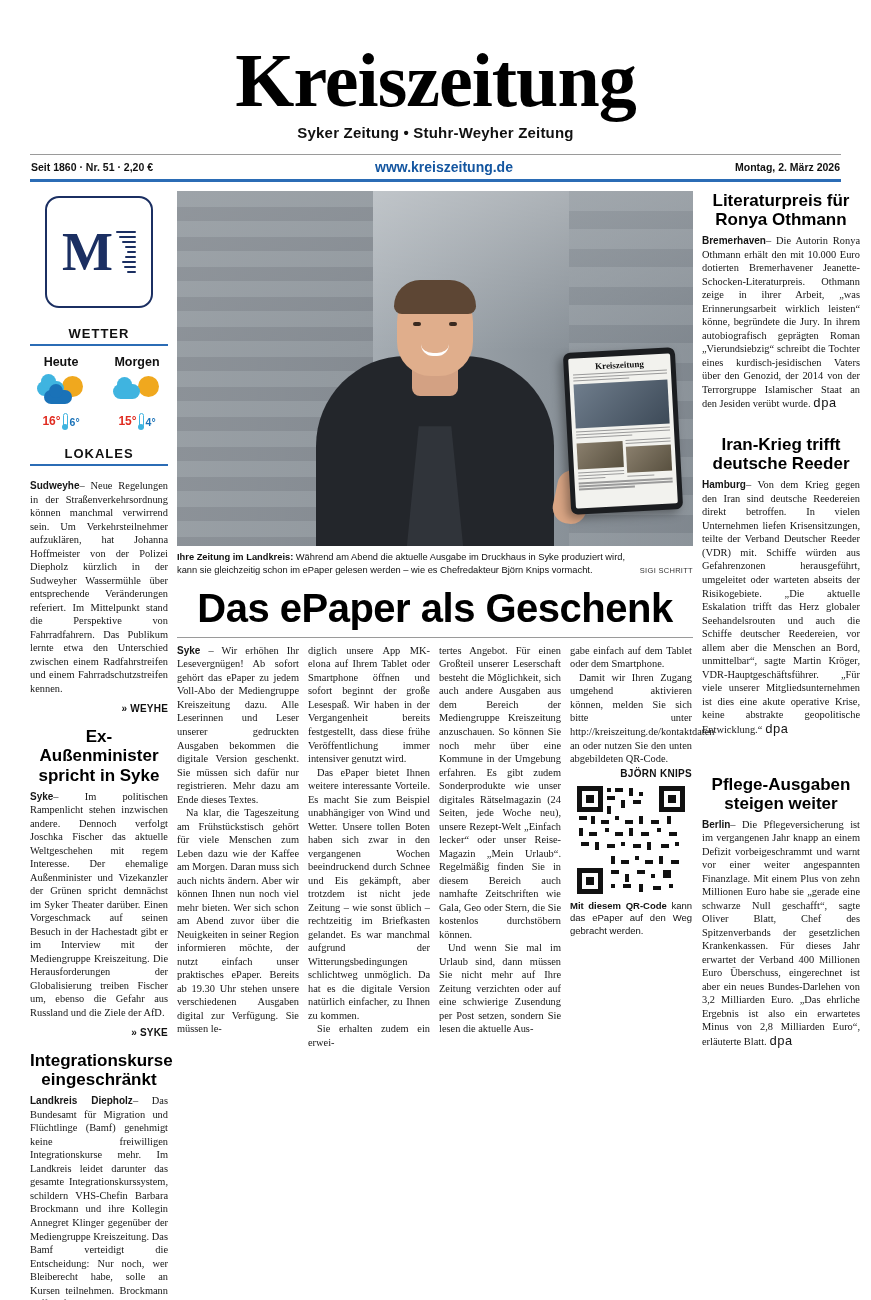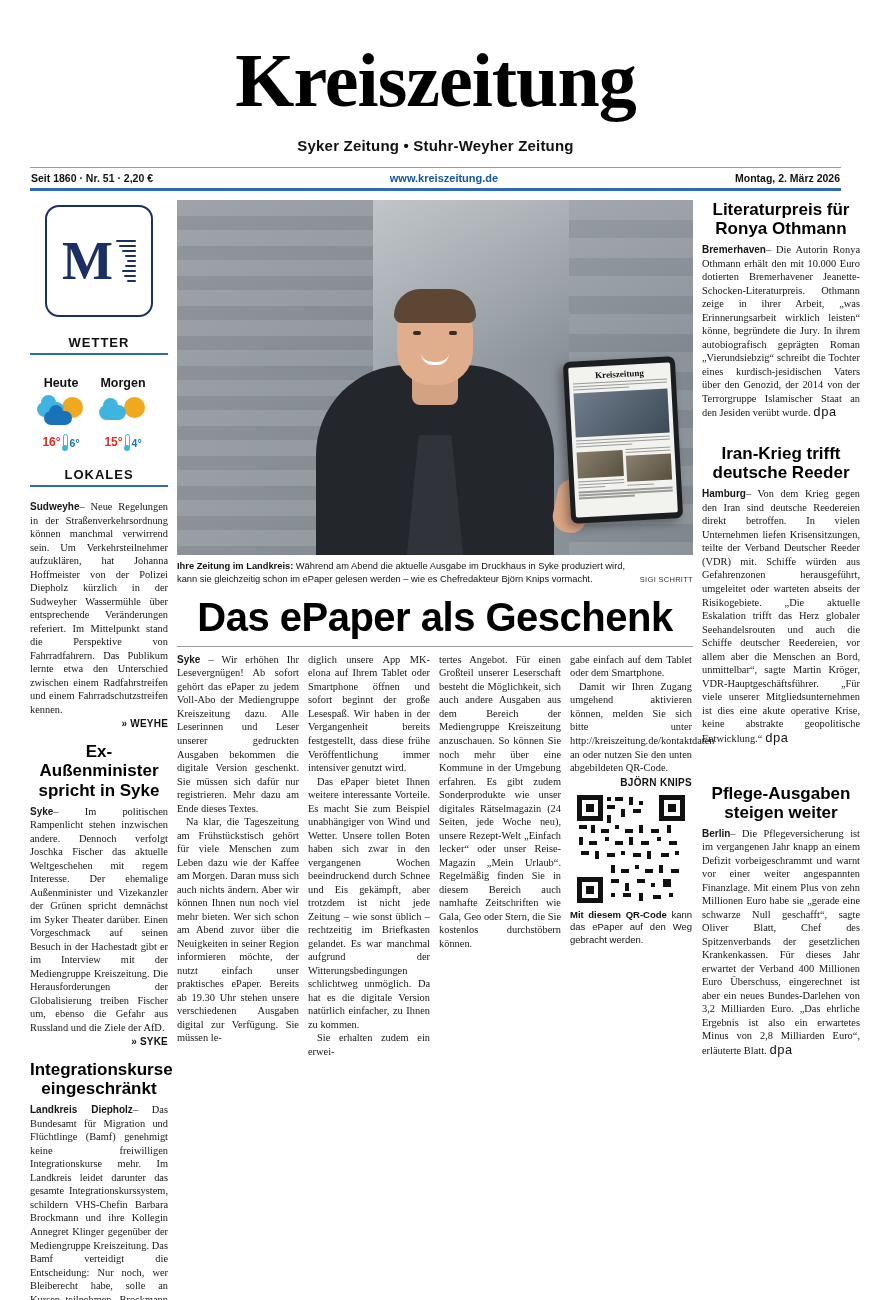--- a/index.html
+++ b/index.html
@@ -15,28 +15,28 @@
   
   .masthead { text-align:center; padding-top:44px; }
   .masthead-title {
     font-family:"Liberation Serif", serif;
     font-size:76px; font-weight:700; letter-spacing:-1px;
     line-height:0.95; color:#000;
   }
   .masthead-sub {
     font-family:"Liberation Sans", sans-serif;
     font-size:15px; font-weight:600; color:#111;
-    margin-top:21px; letter-spacing:0.2px;text-align:center;
+    margin-top:8px; letter-spacing:0.2px;text-align:center;
   }
   .rule-thin { border-top:1px solid #9a9a9a; margin-top:13px; }
   .infobar {
     display:flex; justify-content:space-between; align-items:center;
     font-size:10.5px; font-weight:700; padding:4px 1px 4px 1px; color:#111;
   }
-  .infobar .url { color:#1456a0; font-weight:700; font-size:11px; }
+  .infobar .url { color:#1456a0; font-weight:700; font-size:14px; }
   .rule-blue { border-top:3px solid #2b6cb5; }
 
   
   .grid { display:flex; gap:9px; margin-top:9px; }
   .col-left  { width:138px; flex:none; }
   .col-mid   { width:516px; flex:none; }
   .col-right { width:158px; flex:none; }
 
   
   .logo-box {
@@ -55,21 +55,21 @@
   }
 
   
   .sec-head {
     text-align:center; font-size:13px; font-weight:700; letter-spacing:1px;
     margin-top:18px; padding-bottom:3px; color:#111;
   }
   .sec-head-rule { border-top:2.5px solid #2b6cb5; }
 
   
-  .weather { display:flex; justify-content:flex-start; margin-top:21px; }
+  .weather { display:flex; justify-content:space-between; margin-top:9px; }
   .wx { text-align:center; width:62px; }
   .wx-day { font-size:12.5px; font-weight:700; margin-bottom:5px; }
   .wx-icon { height:34px; position:relative; margin:0 auto; width:52px; }
   .sun {
     position:absolute; right:4px; top:2px; width:21px; height:21px;
     background:#f0a81e; border-radius:50%;
   }
   .cloud-a {
     position:absolute; left:2px; top:7px; width:27px; height:15px;
     background:#3fb4e0; border-radius:9px;
@@ -111,21 +111,21 @@
   .body-txt {
     font-family:"Liberation Serif", serif;
     font-size:10.4px; line-height:1.30; text-align:justify;
     hyphens:auto; color:#151515;
   }
   .body-txt .lead { font-family:"Liberation Sans", sans-serif; font-weight:700; font-size:10px; }
   .body-txt p { margin:0; text-indent:0; }
   .body-txt p + p { text-indent:9px; }
   .credit { font-size:13px; font-family:Liberation Mono, monospace; }
   .ref {
-    text-align:right; font-size:10px; font-weight:700; margin-top:2px;
+    text-align:right; font-size:10px; font-weight:700; margin-top:8px;
     letter-spacing:0.2px;
   }
   .ref:before { content:"» "; }
 
   
   .photo {
     width:100%; height:355px; position:relative; overflow:hidden;
     background:linear-gradient(160deg,#b9bfc4 0%,#9aa3aa 40%,#7e878f 100%);
   }
   .ph-wall {
@@ -392,20 +392,21 @@
         <div>
           <div class="body-txt">
             <p>diglich unsere App MK-elona auf Ihrem Tablet oder Smartphone öffnen und sofort beginnt der große Lesespaß. Wir haben in der Vergangenheit bereits festgestellt, dass diese frühe Veröffentlichung immer intensiver genutzt wird.</p>
             <p>Das ePaper bietet Ihnen weitere interessante Vorteile. Es macht Sie zum Beispiel unabhängiger von Wind und Wetter. Unsere tollen Boten haben sich zwar in den vergangenen Wochen beeindruckend durch Schnee und Eis gekämpft, aber trotzdem ist nicht jede Zeitung – wie sonst üblich – rechtzeitig im Briefkasten gelandet. Es war manchmal aufgrund der Witterungsbedingungen schlichtweg unmöglich. Da hat es die digitale Version natürlich einfacher, zu Ihnen zu kommen.</p>
             <p>Sie erhalten zudem ein erwei-</p>
           </div>
         </div>
         <div>
           <div class="body-txt">
             <p>tertes Angebot. Für einen Großteil unserer Leserschaft besteht die Möglichkeit, sich auch andere Ausgaben aus dem Bereich der Mediengruppe Kreiszeitung anzuschauen. So können Sie noch mehr über eine Kommune in der Umgebung erfahren. Es gibt zudem Sonderprodukte wie unser digitales Rätselmagazin (24 Seiten, jede Woche neu), unsere Rezept-Welt „Einfach lecker“ oder unser Reise-Magazin „Mein Urlaub“. Regelmäßig finden Sie in diesem Bereich auch namhafte Zeitschriften wie Gala, Geo oder Stern, die Sie kostenlos durchstöbern können.</p>
+            <p>Und wenn Sie mal im Urlaub sind, dann müssen Sie nicht mehr auf Ihre Zeitung verzichten oder auf eine schwierige Zusendung per Post setzen, sondern Sie lesen die aktuelle Aus-</p>
           </div>
         </div>
         <div>
           <div class="body-txt">
             <p>gabe einfach auf dem Tablet oder dem Smartphone.</p>
             <p>Damit wir Ihren Zugang umgehend aktivieren können, melden Sie sich bitte unter http://kreiszeitung.de/kontaktdaten an oder nutzen Sie den unten abgebildeten QR-Code.</p>
           </div>
           <div class="byline">BJÖRN KNIPS</div>
           <div class="qr-wrap">
             <div class="qr">

